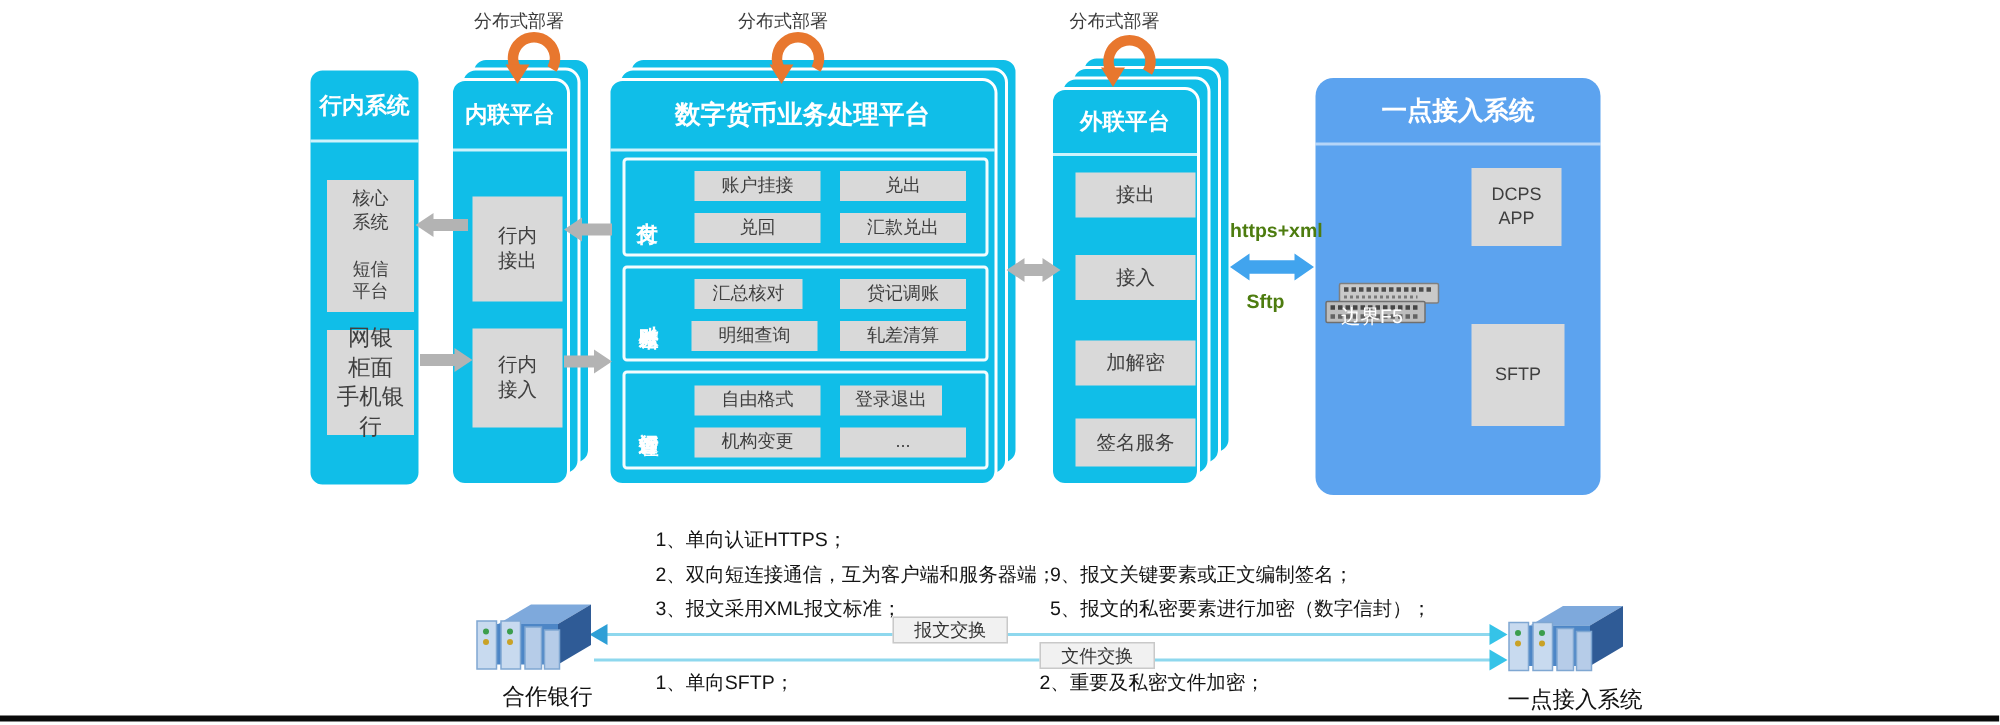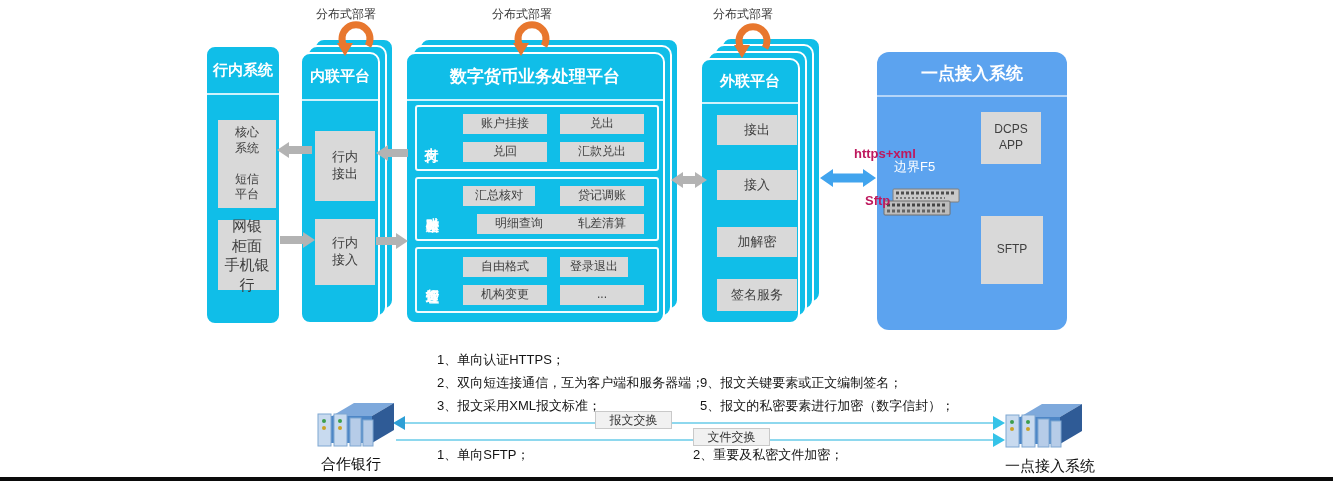--- a/index.html
+++ b/index.html
@@ -17,23 +17,23 @@
   .node{position:absolute;background:#D9D9D9;color:#3F3F3F;display:flex;align-items:center;
         justify-content:center;text-align:center;white-space:pre-line;line-height:1.3;box-sizing:border-box;}
   .f11{font-size:15px}.f12{font-size:12px}.f13{font-size:13px}
   .section{position:absolute;border:2px solid rgba(255,255,255,.95);border-radius:3px;box-sizing:border-box;padding-left:45px;}
   .vlabel{position:absolute;left:2px;top:0;bottom:0;width:26px;display:flex;align-items:center;justify-content:center;
           writing-mode:vertical-rl;text-orientation:upright;color:#fff;font-weight:bold;font-size:14px;letter-spacing:1px;}
   .deploy{position:absolute;font-size:12px;color:#3B3B3B;width:80px;text-align:left;z-index:20;}
   .note{position:absolute;font-size:13px;color:#141414;white-space:nowrap;z-index:20;}
   .tag{position:absolute;background:#F1F1F1;border:1px solid #C9C9C9;font-size:12px;color:#333;
        display:flex;align-items:center;justify-content:center;z-index:60;box-sizing:border-box;}
-  .proto{position:absolute;font-size:13px;font-weight:bold;color:#be185d;z-index:20;white-space:nowrap;margin-left:34px;}
+  .proto{position:absolute;font-size:13px;font-weight:bold;color:#4d7c0f;z-index:20;white-space:nowrap;}
   .srv-label{position:absolute;font-size:15px;color:#111;text-align:center;z-index:20;white-space:nowrap;}
-  .f5label{position:absolute;font-size:13px;color:#fff;z-index:12;white-space:nowrap;}
+  .f5label{position:absolute;font-size:13px;color:#fff;z-index:12;white-space:nowrap;margin-top:44px;}
   .overlay{position:absolute;left:0;top:0;z-index:50;pointer-events:none;}
   .bottombar{position:absolute;left:0;top:477px;width:1333px;height:4px;background:#0a0a0a;z-index:70;}
 </style>
 </head>
 <body>
 
 <div class="stage">
 
   <div class="deploy" style="left:316px;top:6px">分布式部署</div>
   <div class="deploy" style="left:492px;top:6px">分布式部署</div>
@@ -74,21 +74,21 @@
       <div class="node f12" style="left:46px;top:7px;width:84px;height:20px">账户挂接</div>
       <div class="node f12" style="left:143px;top:7px;width:84px;height:20px">兑出</div>
       <div class="node f12" style="left:46px;top:35px;width:84px;height:20px">兑回</div>
       <div class="node f12" style="left:143px;top:35px;width:84px;height:20px">汇款兑出</div>
     </div>
 
     <div class="section" style="left:8px;top:123px;width:244px;height:64px">
       <div class="vlabel" style="font-size:13px">对账差错</div>
       <div class="node f12" style="left:46px;top:7px;width:72px;height:20px">汇总核对</div>
       <div class="node f12" style="left:143px;top:7px;width:84px;height:20px">贷记调账</div>
-      <div class="node f12" style="left:60px;top:35px;width:84px;height:20px">明细查询</div>
+      <div class="node f12" style="left:44px;top:35px;width:84px;height:20px">明细查询</div>
       <div class="node f12" style="left:143px;top:35px;width:84px;height:20px">轧差清算</div>
     </div>
 
     <div class="section" style="left:8px;top:193px;width:244px;height:66px">
       <div class="vlabel" style="font-size:13px">运行管理</div>
       <div class="node f12" style="left:46px;top:8px;width:84px;height:20px">自由格式</div>
       <div class="node f12" style="left:143px;top:8px;width:68px;height:20px">登录退出</div>
       <div class="node f12" style="left:46px;top:36px;width:84px;height:20px">机构变更</div>
       <div class="node f12" style="left:143px;top:36px;width:84px;height:20px">...</div>
     </div>
@@ -130,21 +130,21 @@
   <div class="note" style="left:437px;top:374px">2、双向短连接通信，互为客户端和服务器端；</div>
   <div class="note" style="left:437px;top:397px">3、报文采用XML报文标准；</div>
   <div class="note" style="left:700px;top:374px">9、报文关键要素或正文编制签名；</div>
   <div class="note" style="left:700px;top:397px">5、报文的私密要素进行加密（数字信封）；</div>
   <div class="note" style="left:437px;top:446px">1、单向SFTP；</div>
   <div class="note" style="left:693px;top:446px">2、重要及私密文件加密；</div>
 
   <div class="tag" style="left:595px;top:411px;width:77px;height:18px">报文交换</div>
   <div class="tag" style="left:693px;top:428px;width:77px;height:18px">文件交换</div>
 
-  <div class="srv-label" style="left:311px;top:455px;width:80px">合作银行</div>
+  <div class="srv-label" style="left:325px;top:455px;width:80px">合作银行</div>
   <div class="srv-label" style="left:998px;top:457px;width:104px">一点接入系统</div>
 
   <svg class="overlay" width="1333" height="483" viewBox="0 0 1333 483">
     <defs>
       <g id="srv">
         <polygon points="16,16 38,3 78,3 56,16" fill="#7EA9DC"></polygon>
         <polygon points="56,16 78,3 78,30 56,43" fill="#2F5B96"></polygon>
         <rect x="4" y="16" width="52" height="27" fill="#4D86C6"></rect>
         <rect x="2" y="14" width="13" height="32" fill="#C8DAEF" stroke="#7FA7D2"></rect>
         <circle cx="8" cy="21" r="2" fill="#3C9E4D"></circle>

